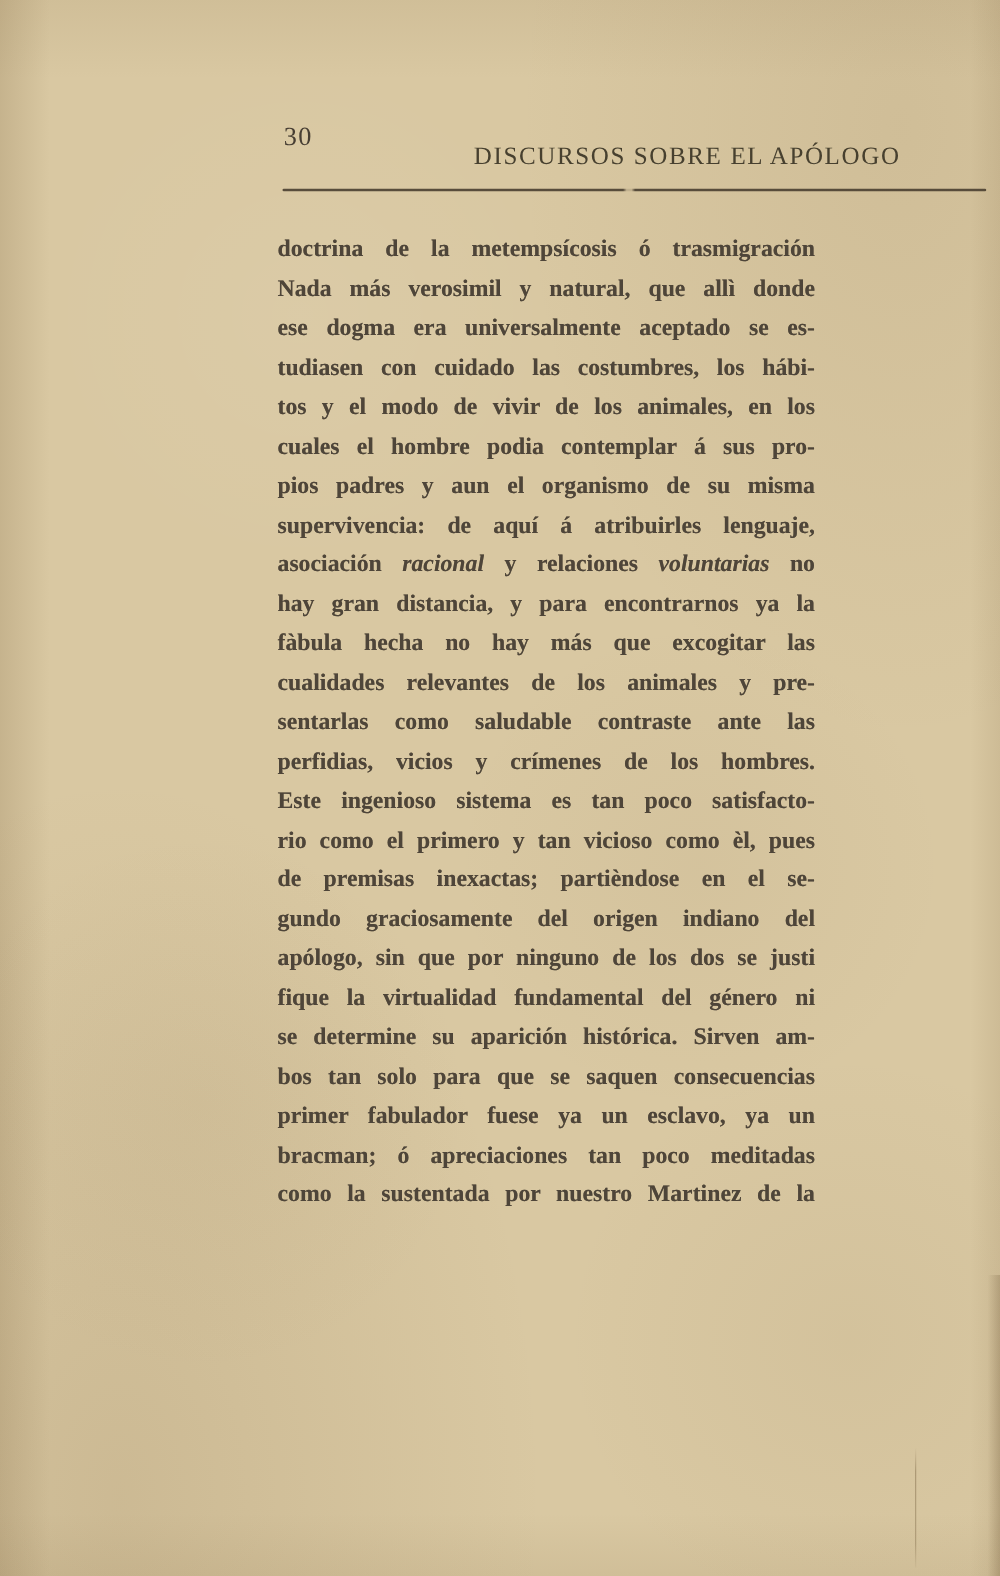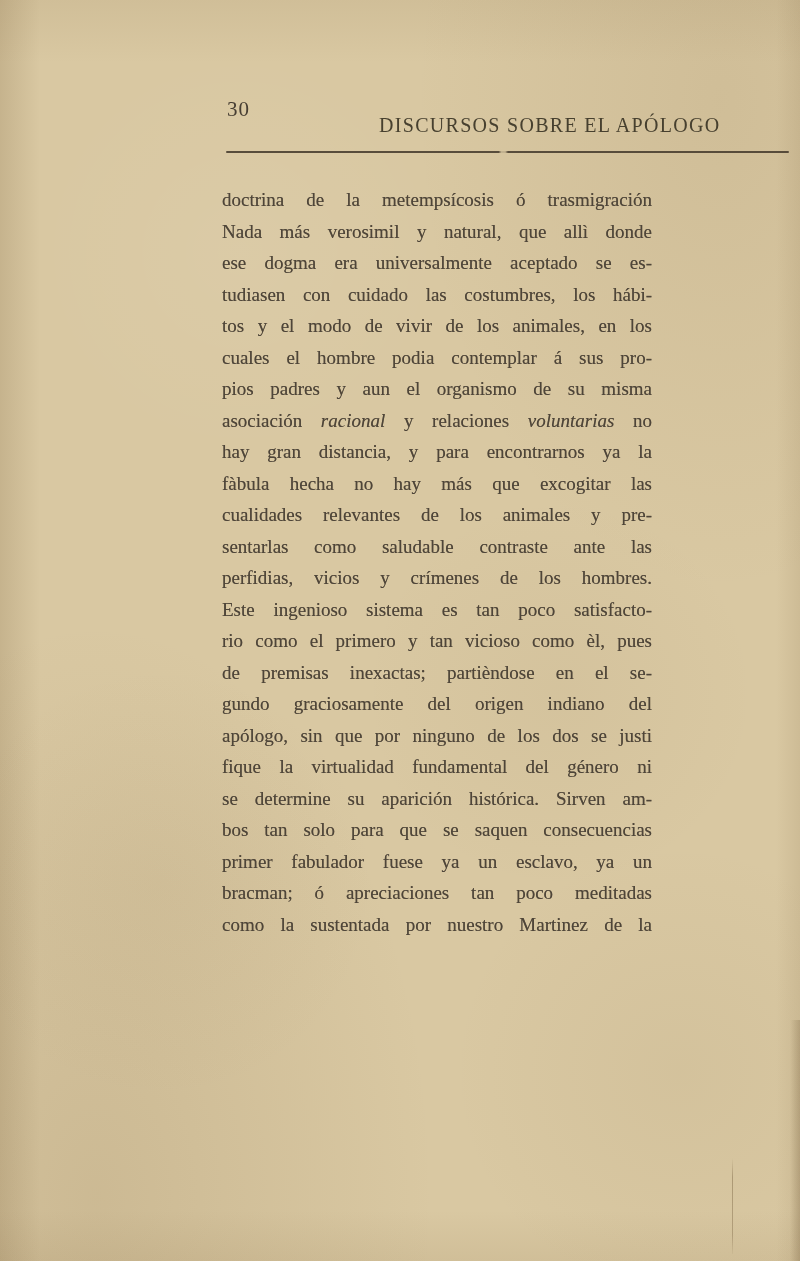--- a/index.html
+++ b/index.html
@@ -67,20 +67,21 @@
     color: #4e4539;
     text-shadow: 0 0 0.5px rgba(70,58,44,0.55);
   }
   .text-block .line {
     height: 31.5px;
     line-height: 31.5px;
     text-align: justify;
     text-align-last: justify;
     white-space: normal;
     overflow: hidden;
+    font-weight: bold;
   }
   .text-block .it { font-style: italic; }
   .paper-crease {
     position: absolute;
     left: 732px; top: 1158px;
     width: 1px; height: 96px;
     background: linear-gradient(180deg, rgba(110,88,55,0.0), rgba(110,88,55,0.4) 20%, rgba(110,88,55,0.35) 80%, rgba(110,88,55,0.05));
   }
   .page-edge-shadow {
     position: absolute;
@@ -99,20 +100,21 @@
   <div class="header-rule"></div>
 
   <div class="text-block">
       <div class="line"><span>doctrina de la metempsícosis ó trasmigración</span></div>
       <div class="line"><span>Nada más verosimil y natural, que allì donde</span></div>
       <div class="line"><span>ese dogma era universalmente aceptado se es-</span></div>
       <div class="line"><span>tudiasen con cuidado las costumbres, los hábi-</span></div>
       <div class="line"><span>tos y el modo de vivir de los animales, en los</span></div>
       <div class="line"><span>cuales el hombre podia contemplar á sus pro-</span></div>
       <div class="line"><span>pios padres y aun el organismo de su misma</span></div>
+      <div class="line"><span>supervivencia: de aquí á atribuirles lenguaje,</span></div>
       <div class="line"><span>asociación </span><span class="it">racional</span><span> y relaciones </span><span class="it">voluntarias</span><span> no</span></div>
       <div class="line"><span>hay gran distancia, y para encontrarnos ya la</span></div>
       <div class="line"><span>fàbula hecha no hay más que excogitar las</span></div>
       <div class="line"><span>cualidades relevantes de los animales y pre-</span></div>
       <div class="line"><span>sentarlas como saludable contraste ante las</span></div>
       <div class="line"><span>perfidias, vicios y crímenes de los hombres.</span></div>
       <div class="line"><span>Este ingenioso sistema es tan poco satisfacto-</span></div>
       <div class="line"><span>rio como el primero y tan vicioso como èl, pues</span></div>
       <div class="line"><span>de premisas inexactas; partièndose en el se-</span></div>
       <div class="line"><span>gundo graciosamente del origen indiano del</span></div>

